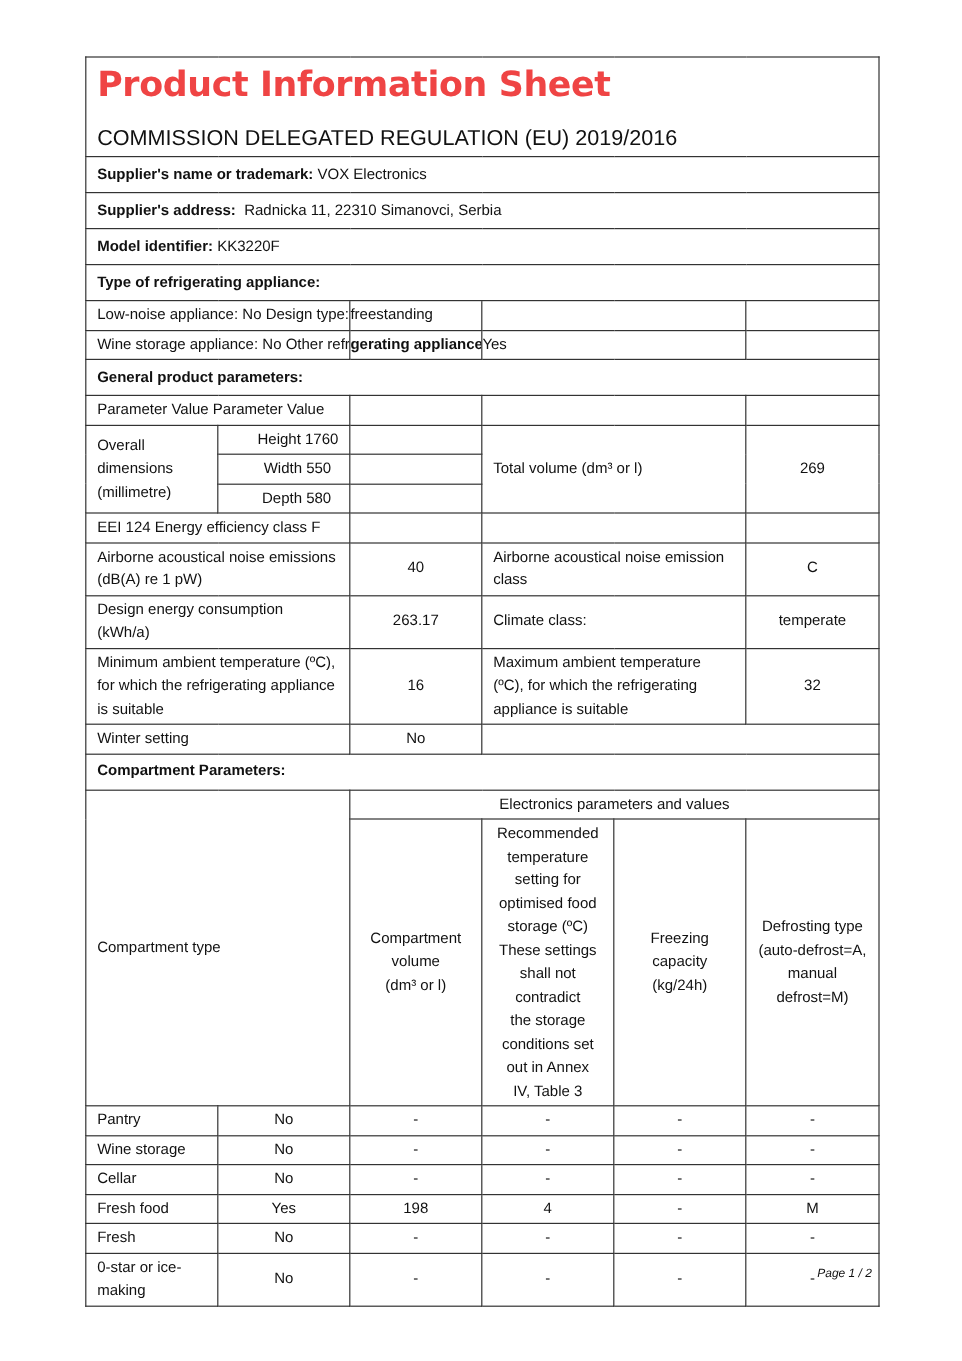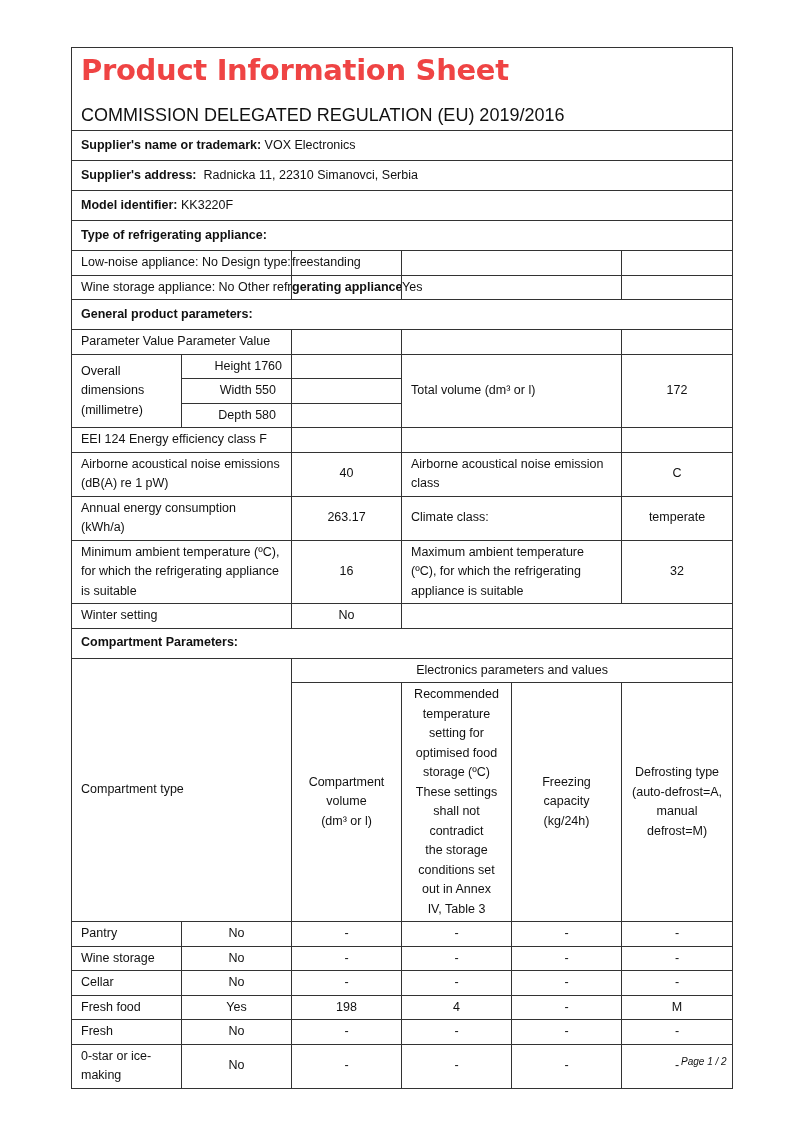--- a/index.html
+++ b/index.html
@@ -80,21 +80,21 @@
       <td></td>
     </tr>
 
     <tr class="h23">
       <td rowspan="3" class="ml">Overall
 dimensions
 (millimetre)</td>
       <td class="r">Height 1760</td>
       <td></td>
       <td colspan="2" rowspan="3">Total volume (dm³ or l)</td>
-      <td rowspan="3" class="c">172</td>
+      <td rowspan="3" class="c">269</td>
     </tr>
     <tr class="h23">
       <td class="r" style="padding-right:15px;">Width 550</td>
       <td></td>
     </tr>
     <tr class="h23">
       <td class="r" style="padding-right:15px;">Depth 580</td>
       <td></td>
     </tr>
 
@@ -108,21 +108,21 @@
     <tr>
       <td colspan="2" class="ml">Airborne acoustical noise emissions
 (dB(A) re 1 pW)</td>
       <td class="c">40</td>
       <td colspan="2" class="ml">Airborne acoustical noise emission
 class</td>
       <td class="c">C</td>
     </tr>
 
     <tr class="h23">
-      <td colspan="2">Annual energy consumption (kWh/a)</td>
+      <td colspan="2">Design energy consumption (kWh/a)</td>
       <td class="c">263.17</td>
       <td colspan="2">Climate class:</td>
       <td class="c">temperate</td>
     </tr>
 
     <tr>
       <td colspan="2" class="ml">Minimum ambient temperature (ºC),
 for which the refrigerating appliance
 is suitable</td>
       <td class="c">16</td>

